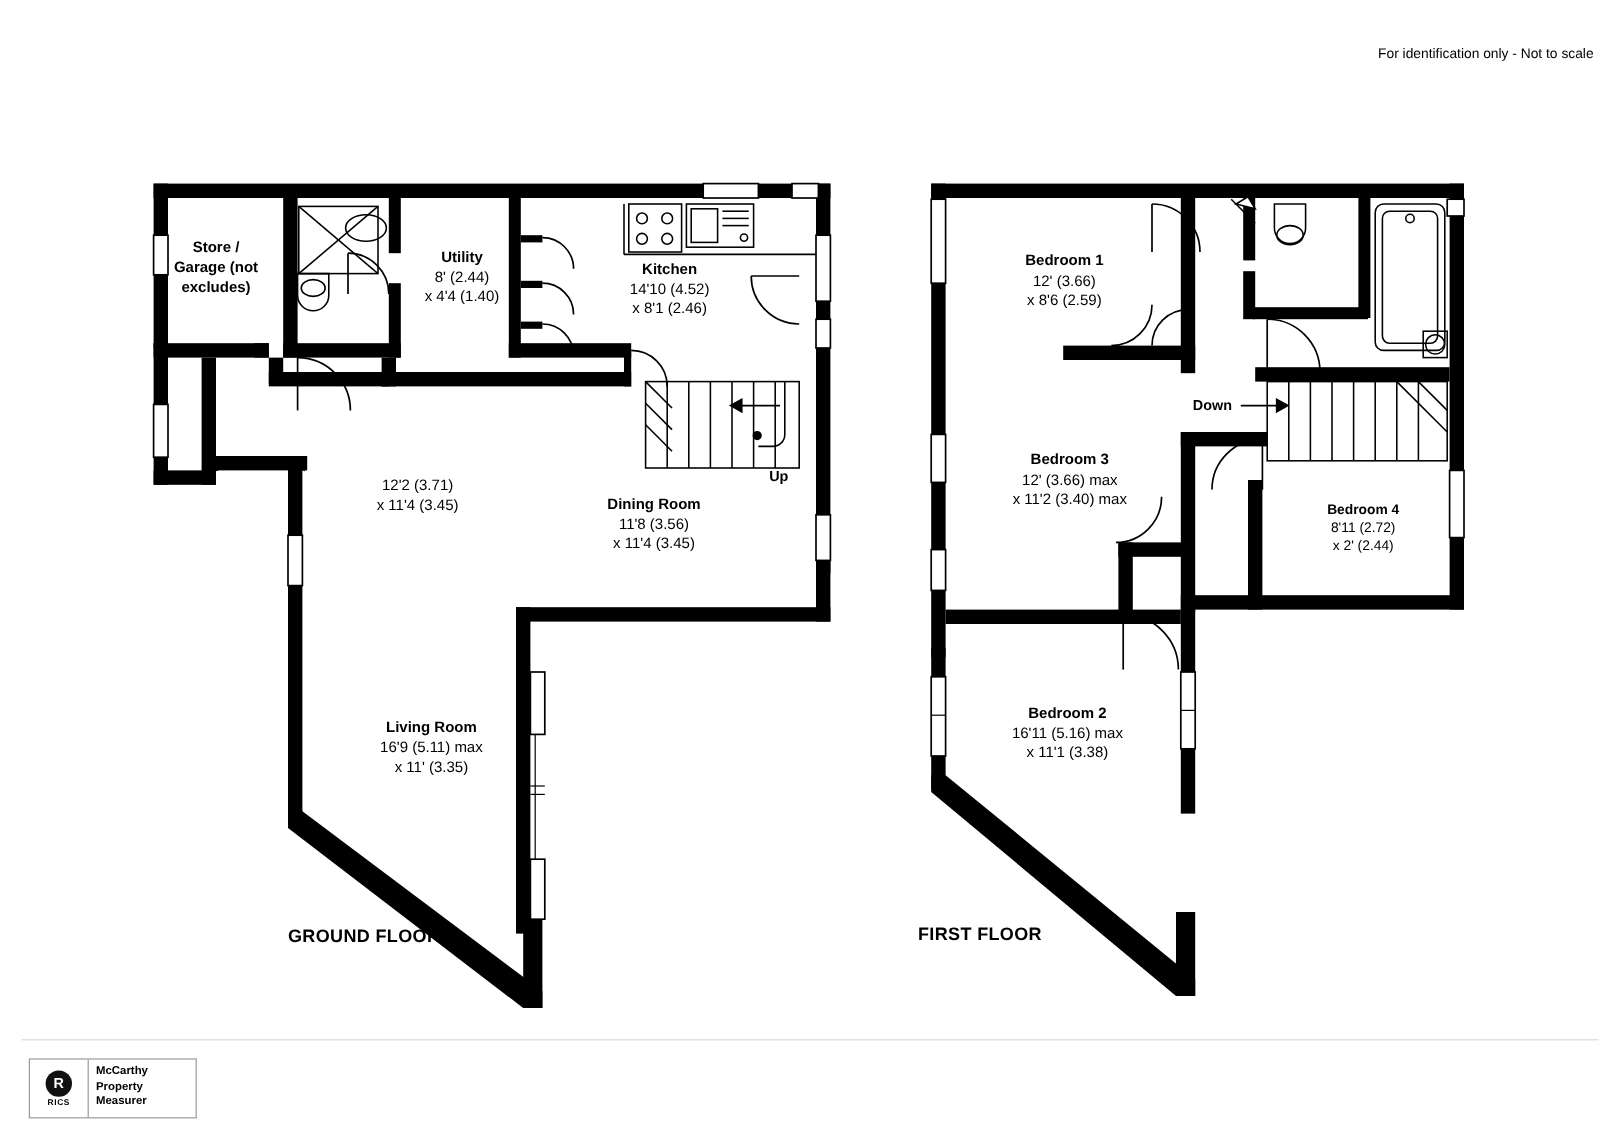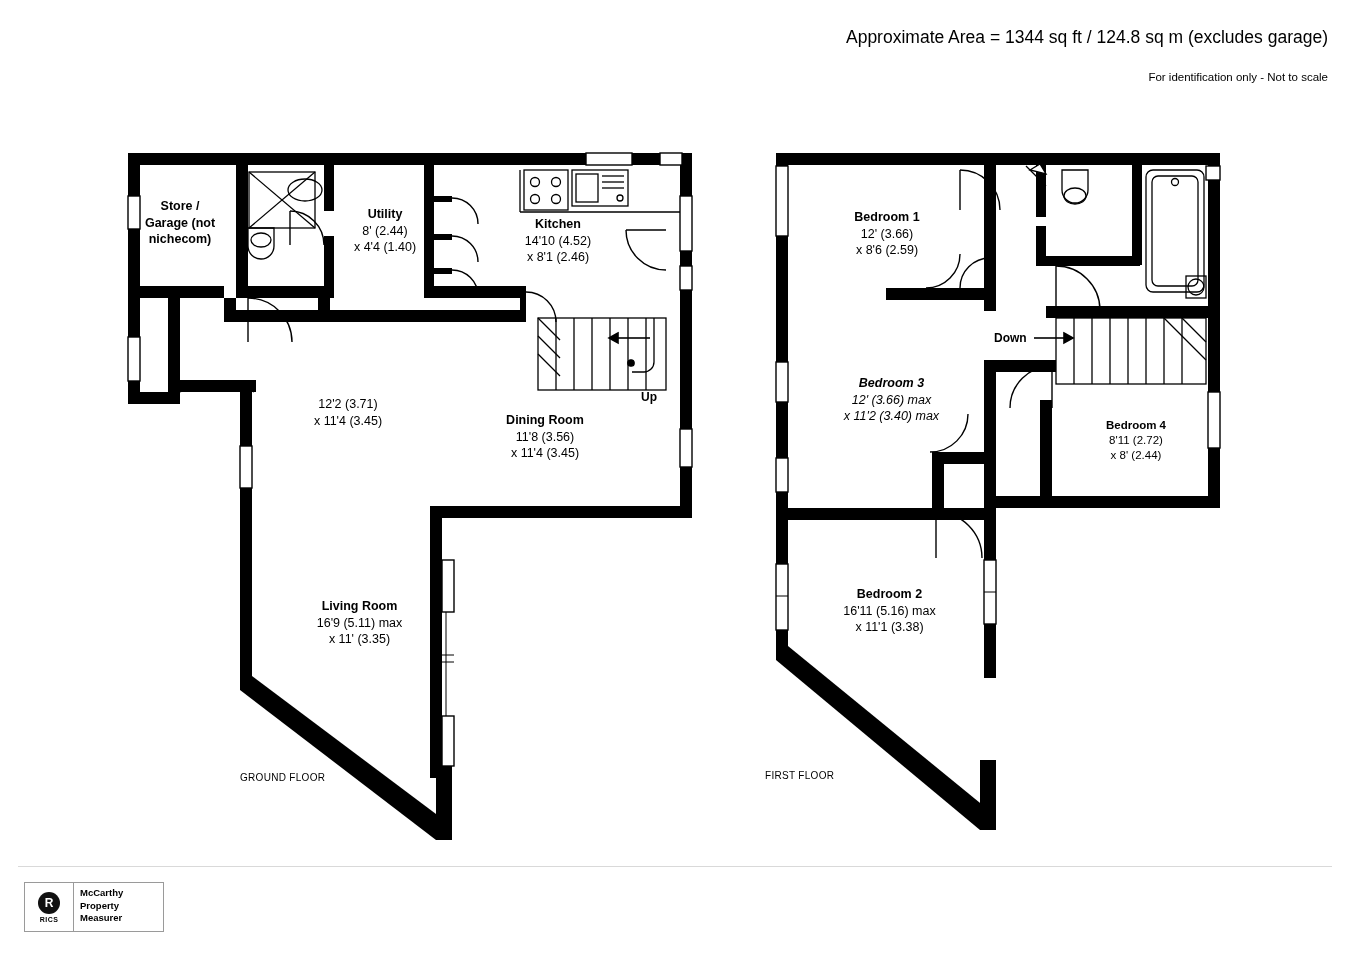--- a/index.html
+++ b/index.html
@@ -13,39 +13,39 @@
   }
   .plan { position:absolute; left:0; top:0; width:1350px; height:954px; }
 
   
   #header { position:absolute; right:22px; top:16px; text-align:right; }
   #header .title { font-size:27px; font-weight:bold; letter-spacing:0.2px; }
   #header .area  { font-size:17.5px; margin-top:11px; }
   #header .note  { font-size:11.5px; margin-top:23px; }
 
   
-  .floor-label { position:absolute; font-size:10px; font-weight:normal; letter-spacing:0.3px; }
+  .floor-label { position:absolute; font-size:15px; font-weight:bold; letter-spacing:0.3px; }
   #ground-floor-label { left:240px; top:772px; }
   #first-floor-label  { left:765px; top:770px; }
 
   
   .room { position:absolute; text-align:center; line-height:1.32; }
   .room .nm  { font-size:12.5px; font-weight:bold; }
   .room .dim { font-size:12.5px; }
   .room.small .nm, .room.small .dim { font-size:11.5px; }
 
   #room-store      { left:128px; top:198px;  width:104px; }
   #room-utility    { left:330px; top:206px;  width:110px; }
   #room-kitchen    { left:498px; top:216px;  width:120px; }
   #room-hall       { left:258px; top:396px;  width:180px; }
   #room-dining     { left:470px; top:412px;  width:150px; }
   #room-living     { left:282px; top:598px;  width:155px; }
 
   #room-bed1       { left:832px; top:209px;  width:110px; }
-  #room-bed3       { left:829px; top:375px;  width:125px;font-style:italic; }
+  #room-bed3       { left:829px; top:375px;  width:125px; }
   #room-bed4       { left:1076px;top:418px;  width:120px; }
   #room-bed2       { left:812px; top:586px;  width:155px; }
 
   .annot { position:absolute; font-size:12px; font-weight:bold; }
   #annot-up   { left:641px;  top:390px; }
   #annot-down { left:994px;  top:331px; }
   #footer-rule { position:absolute; left:18px; top:866px; width:1314px; height:1px; background:#d9d9d9; }
   .rics-box {
     position:absolute; left:24px; top:882px;
     width:140px; height:50px;
@@ -67,21 +67,20 @@
   #footer-text {
     position:absolute; left:176px; top:884px; width:700px;
     font-size:11px; line-height:1.42; color:#111;
   }
   #footer-text .ref { color:#444; }
 </style>
 </head>
 <body>
 
 <div id="header">
-  <div class="area">Approximate Area = 1344 sq ft / 124.8 sq m (excludes garage)</div>
   <div class="note">For identification only - Not to scale</div>
 </div>
 
 <svg class="plan" viewBox="0 0 1350 954">
 
   <g>
 
     <g fill="#000000" stroke="none">
 
       <rect x="128" y="153" width="564" height="12"></rect>
@@ -333,21 +332,21 @@
 
 <div class="floor-label" id="ground-floor-label">GROUND FLOOR</div>
 <div class="floor-label" id="first-floor-label">FIRST FLOOR</div>
 
 <div class="annot" id="annot-up">Up</div>
 <div class="annot" id="annot-down">Down</div>
 
 <div class="room" id="room-store">
   <div class="nm">Store /</div>
   <div class="nm">Garage (not</div>
-  <div class="nm">nichecom)</div>
+  <div class="nm">excludes)</div>
 </div>
 
 <div class="room" id="room-utility">
   <div class="nm">Utility</div>
   <div class="dim">8' (2.44)</div>
   <div class="dim">x 4'4 (1.40)</div>
 </div>
 
 <div class="room" id="room-kitchen">
   <div class="nm">Kitchen</div>
@@ -380,21 +379,21 @@
 
 <div class="room" id="room-bed3">
   <div class="nm">Bedroom 3</div>
   <div class="dim">12' (3.66) max</div>
   <div class="dim">x 11'2 (3.40) max</div>
 </div>
 
 <div class="room small" id="room-bed4">
   <div class="nm">Bedroom 4</div>
   <div class="dim">8'11 (2.72)</div>
-  <div class="dim">x 8' (2.44)</div>
+  <div class="dim">x 2' (2.44)</div>
 </div>
 
 <div class="room" id="room-bed2">
   <div class="nm">Bedroom 2</div>
   <div class="dim">16'11 (5.16) max</div>
   <div class="dim">x 11'1 (3.38)</div>
 </div>
 
 <div id="footer-rule"></div>
 

